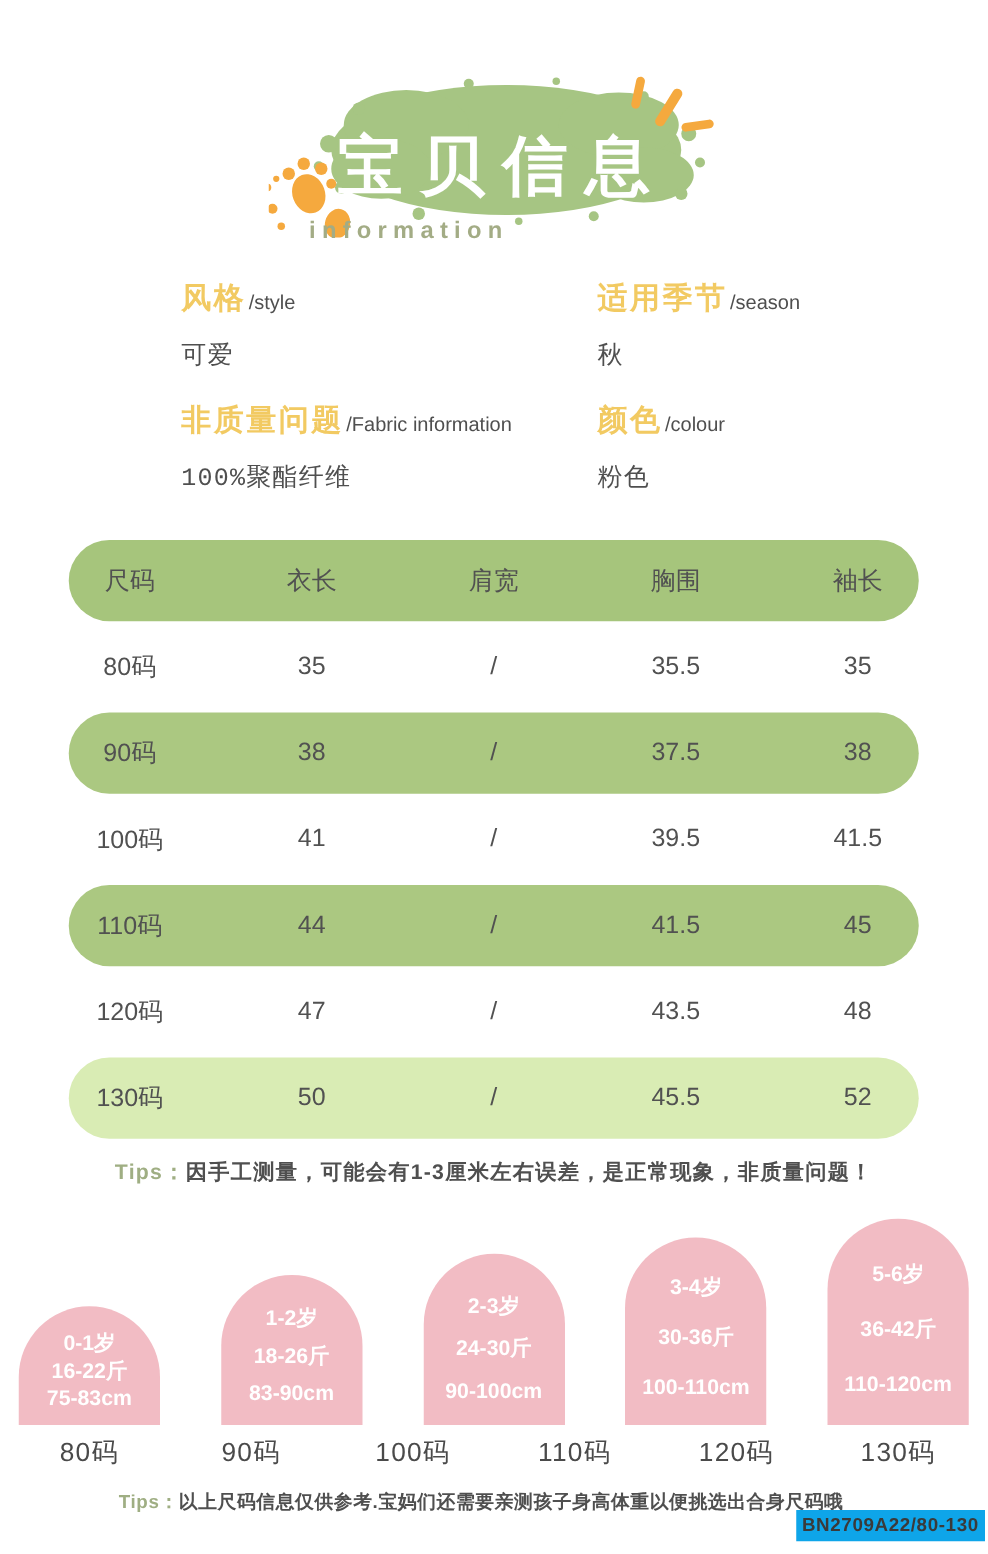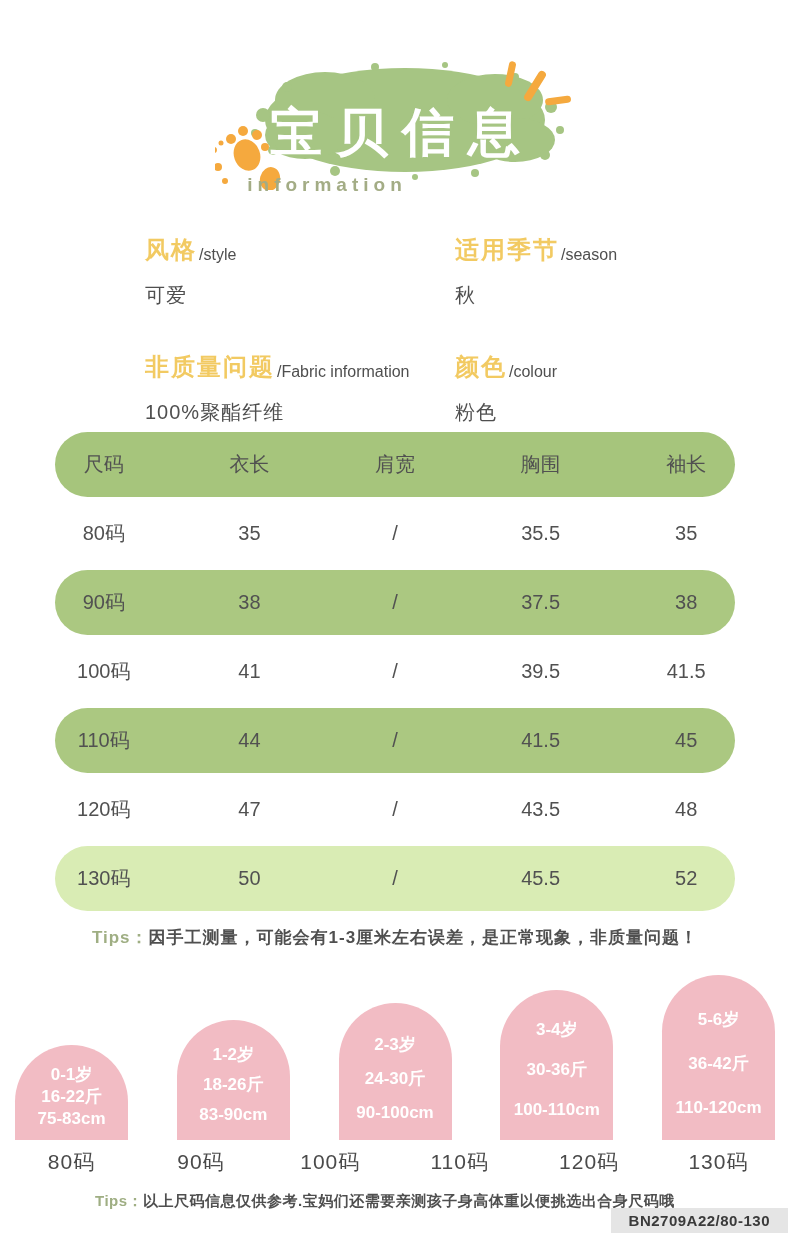--- a/index.html
+++ b/index.html
@@ -19,27 +19,27 @@
     text-align:center; font-size:52px; font-weight:bold; color:#ffffff;
     letter-spacing:14px; text-indent:14px;
   }
   .hero-sub {
     position:absolute; left:0; top:174px; width:654px; text-align:center;
     font-size:19px; color:#a3ac85; letter-spacing:5px; font-weight:bold;
   }
 
   
   .attrs {
-    position:absolute; top:234px; left:145px; width:560px;
-    display:grid; grid-template-columns:310px 250px; grid-row-gap:42px;
+    position:absolute; top:222px; left:145px; width:560px;
+    display:grid; grid-template-columns:310px 250px; grid-row-gap:42px;gap:23px;
   }
   .attr-head { display:flex; align-items:flex-end; height:32px; }
   .attr-zh { font-size:24px; font-weight:bold; color:#f2ca62; letter-spacing:2px; }
   .attr-en { font-size:16px; font-weight:normal; color:#4f4f4f; margin-left:2px; padding-bottom:2px; }
-  .attr-value { font-size:20px; color:#4f4f4f; margin-top:16px; letter-spacing:1px; }
+  .attr-value { font-size:20px; color:#4f4f4f; margin-top:16px; letter-spacing:1px;font-family:Liberation Mono, monospace; }
 
   
   .size-table { position:absolute; top:432px; left:55px; width:680px; }
   .t-row {
     display:grid; grid-template-columns:repeat(5,1fr);
     align-items:center; text-align:center;
     height:65px; margin-bottom:4px;
     font-size:20px; color:#515151;gap:48px;
   }
   .t-row.header { background:#a6c57c; border-radius:34px; font-size:20px; }
@@ -77,22 +77,22 @@
   }
   .arch-label { width:113px; text-align:center; font-size:21px; color:#4a4a4a; letter-spacing:1px; }
 
   
   .size-tip {
     position:absolute; top:1192px; left:95px; width:680px;
     font-size:15px; font-weight:bold; color:#4f4f4f; letter-spacing:0.5px;
   }
   .sku-badge {
     position:absolute; right:2px; top:1208px;
-    background:#e5e5e5; color:#3a3a3a;
-    font-size:15px; font-weight:bold; padding:4px 18px; letter-spacing:0.5px;
+    background:#0ea5e9; color:#3a3a3a;
+    font-size:15px; font-weight:bold; padding:4px 5px; letter-spacing:0.5px;
   }
 </style>
 </head>
 <body>
 
 <div class="page">
 
   <div class="hero">
     <svg class="blob-svg" width="370" height="135" viewBox="0 0 370 135">
 

